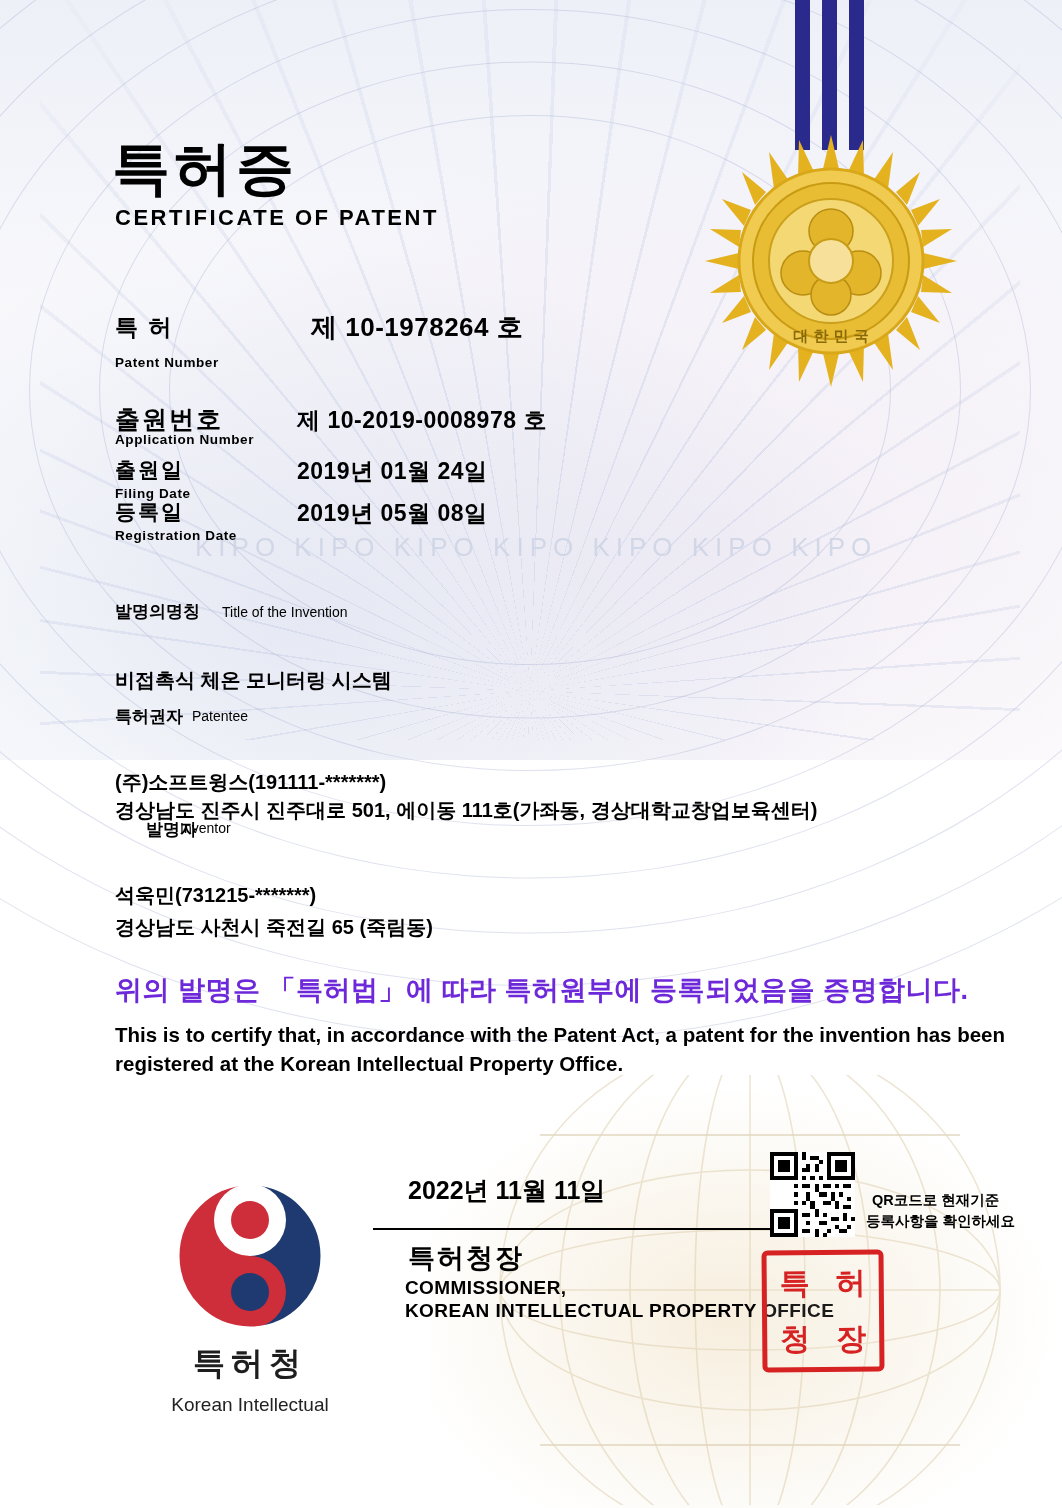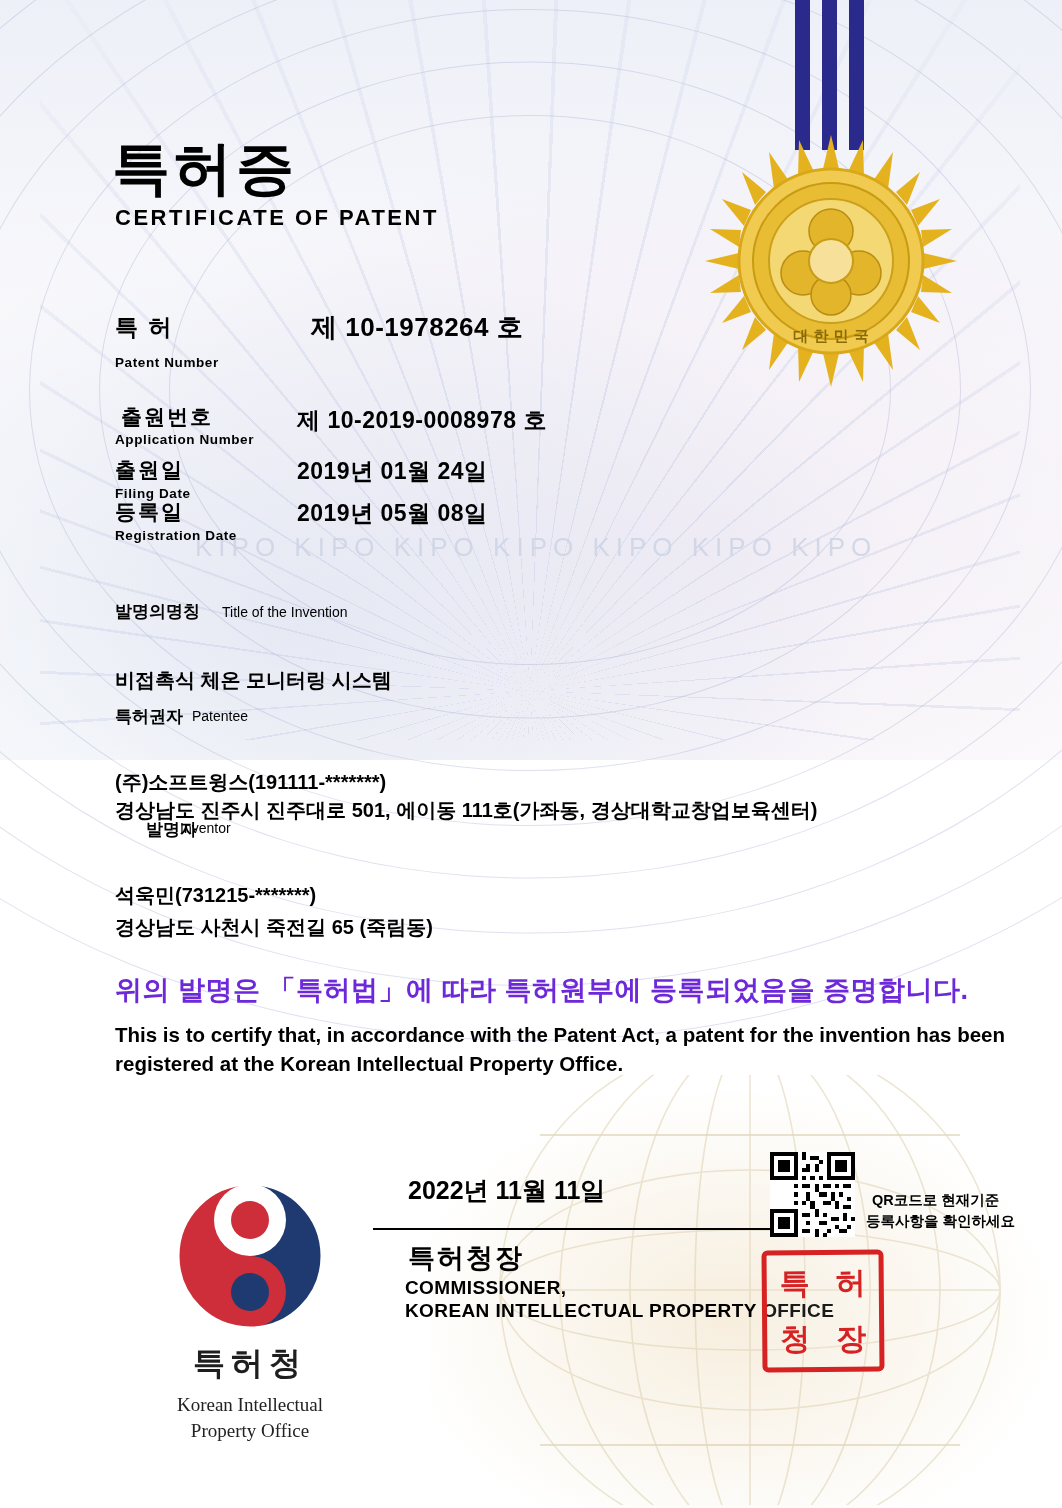--- a/index.html
+++ b/index.html
@@ -274,21 +274,20 @@
     font-size: 32px;
     font-weight: bold;
     letter-spacing: 6px;
     color: #1e1e1e;
   }
   .kipo-logo-en {
     margin-top: 6px;
     font-size: 19px;
     line-height: 1.35;
     color: #222;
-    font-family: Liberation Serif, serif;
   }
 
   
   .qr {
     position: absolute;
     left: 770px; top: 1152px;
     width: 85px; height: 85px;
   }
   .qr-note1 {
     position: absolute;
@@ -405,21 +404,21 @@
     </g>
   </svg>
 
   <div class="title-ko">특허증</div>
   <div class="title-en">CERTIFICATE OF PATENT</div>
 
   <div class="fld-label-ko" style="left:115px; top:312px;">특 허</div>
   <div class="fld-label-en" style="left:115px; top:355px;">Patent Number</div>
   <div class="fld-value big" style="left:311px; top:310px;">제 10-1978264 호</div>
 
-  <div class="fld-label-ko" style="left:121px; top:403px; font-size:21px;">출원번호</div>
+  <div class="fld-label-ko" style="left:115px; top:403px; font-size:25px;">출원번호</div>
   <div class="fld-label-en" style="left:115px; top:432px;">Application Number</div>
   <div class="fld-value" style="left:297px; top:405px;">제 10-2019-0008978 호</div>
 
   <div class="fld-label-ko" style="left:115px; top:456px; font-size:21px;">출원일</div>
   <div class="fld-label-en" style="left:115px; top:486px;">Filing Date</div>
   <div class="fld-value" style="left:297px; top:456px;">2019년 01월 24일</div>
 
   <div class="fld-label-ko" style="left:115px; top:498px; font-size:21px;">등록일</div>
   <div class="fld-label-en" style="left:115px; top:528px;">Registration Date</div>
   <div class="fld-value" style="left:297px; top:498px;">2019년 05월 08일</div>
@@ -528,16 +527,15 @@
     <svg width="152" height="152" viewBox="0 0 152 152">
       <circle cx="76" cy="76" r="72" fill="#ffffff"></circle>
       <path d="M76 4 a72 72 0 0 1 0 144 a36 36 0 0 1 0 -72 a36 36 0 0 0 0 -72 z" fill="#1f3a70"></path>
       <path d="M76 4 a72 72 0 0 0 0 144 a36 36 0 0 0 0 -72 a36 36 0 0 1 0 -72 z" fill="#cd2e3a"></path>
       <circle cx="76" cy="40" r="19" fill="#cd2e3a"></circle>
       <circle cx="76" cy="112" r="19" fill="#1f3a70"></circle>
       <circle cx="76" cy="76" r="72" fill="none" stroke="#ffffff" stroke-width="3"></circle>
     </svg>
     <div class="kipo-logo-ko">특허청</div>
     <div class="kipo-logo-en">Korean Intellectual</div>
-    <div class="kipo-logo-en" style="margin-top:0;">Property Office</div>
   </div>
 
 </div>
 
 </body></html>

